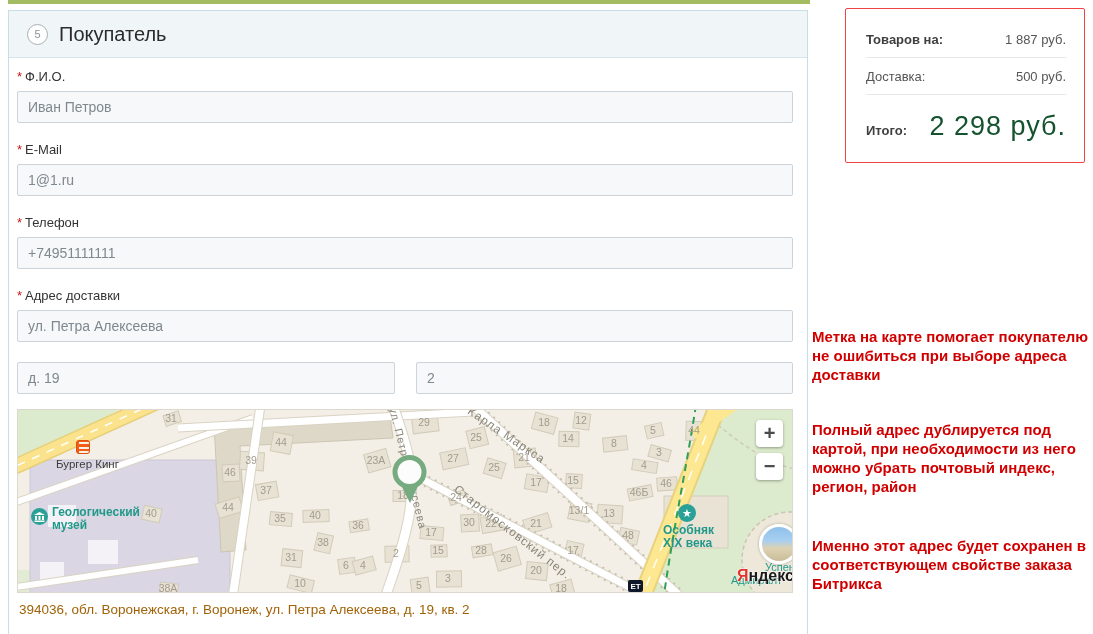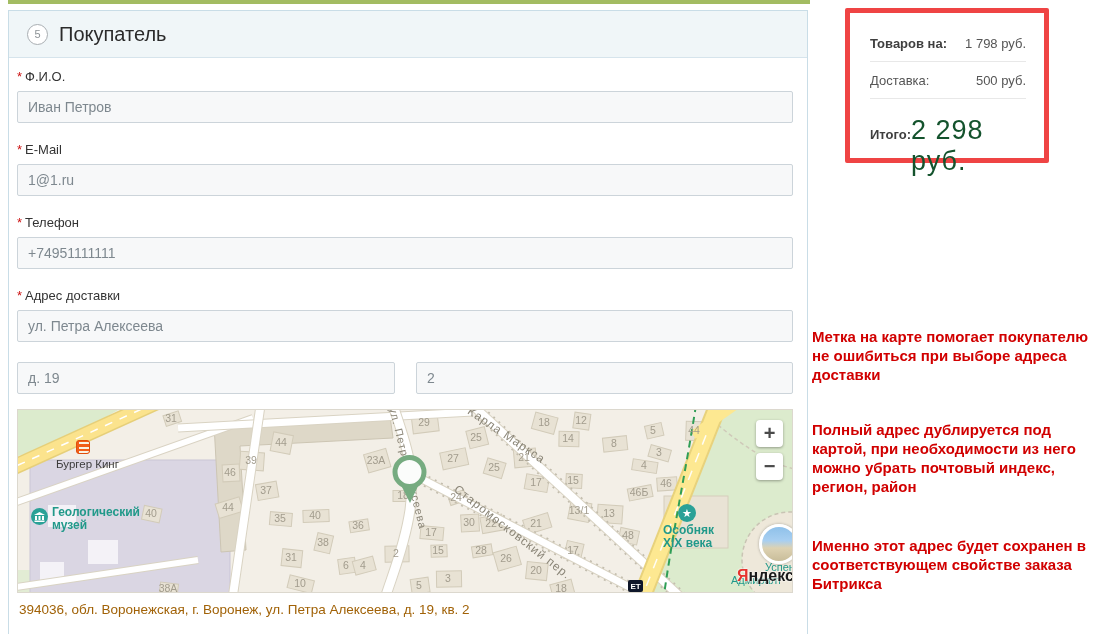--- a/index.html
+++ b/index.html
@@ -63,22 +63,22 @@
             text-shadow:0 0 2px #fff,0 0 2px #fff; }
   .y-logo .y-red { color:#e5342e; }
   .et-icon { position:absolute; left:610px; top:170px; width:15px; height:12px; background:#0f172a;
              border-radius:2px; color:#fff; font-size:8px; font-weight:bold; display:flex;
              align-items:center; justify-content:center; }
   .pin { position:absolute; left:372px; top:43px; }
 
   .full-address { font-size:13.5px; color:#a16207; padding:9px 2px 0 2px; }
 
   
-  .summary { position:absolute; left:845px; top:8px; width:204px; height:155px; background:#fff;
-             border:5px solid #ef4444; border-radius:2px; padding:21px 18px 0 20px; }
+  .summary { position:absolute; left:845px; top:8px; width:240px; height:155px; background:#fff;
+             border:1px solid #ef4444; border-radius:2px; padding:21px 18px 0 20px; }
   .sum-row { display:flex; justify-content:space-between; align-items:baseline; font-size:13px; color:#555;
              padding:2px 0 10px 0; border-bottom:1px solid #e8e8e8; }
   .sum-row + .sum-row { padding-top:11px; }
   .sum-row .lbl-b { font-weight:bold; color:#3f3f3f; }
   .sum-total { display:flex; justify-content:space-between; align-items:baseline; margin-top:16px; }
   .sum-total .t-lbl { font-size:13px; font-weight:bold; color:#3f3f3f; }
   .sum-total .t-val { font-size:27px; color:#14532d; letter-spacing:1px; }
 
   
   .ann { position:absolute; left:812px; width:277px; color:#d10000; font-weight:bold;
@@ -318,21 +318,21 @@
         <div class="et-icon">ЕТ</div>
       </div>
 
       <div class="full-address">394036, обл. Воронежская, г. Воронеж, ул. Петра Алексеева, д. 19, кв. 2</div>
     </div>
   </div>
 
   <aside class="summary">
     <div class="sum-row">
       <span class="lbl-b">Товаров на:</span>
-      <span>1 798 руб.</span>
+      <span>1 887 руб.</span>
     </div>
     <div class="sum-row">
       <span>Доставка:</span>
       <span>500 руб.</span>
     </div>
     <div class="sum-total">
       <span class="t-lbl">Итого:</span>
       <span class="t-val">2 298 руб.</span>
     </div>
   </aside>

